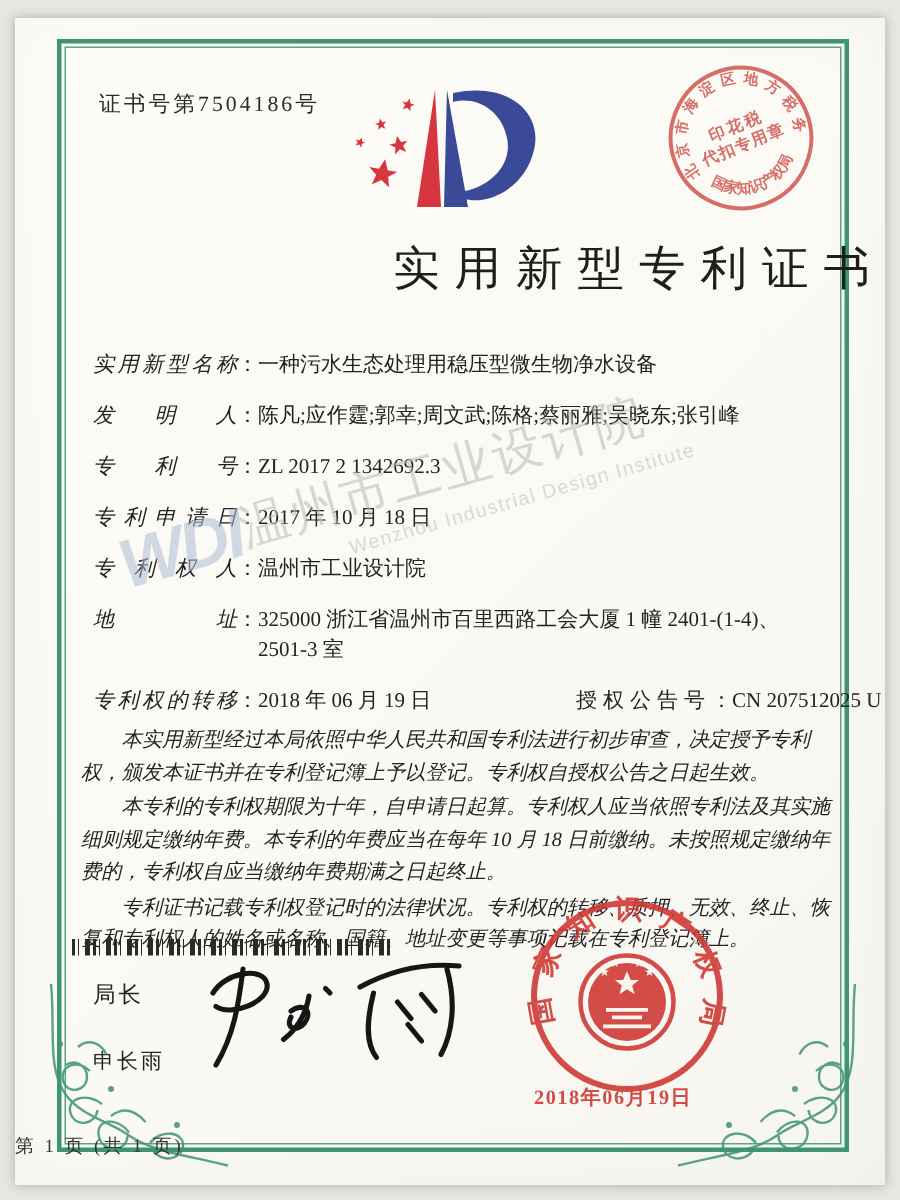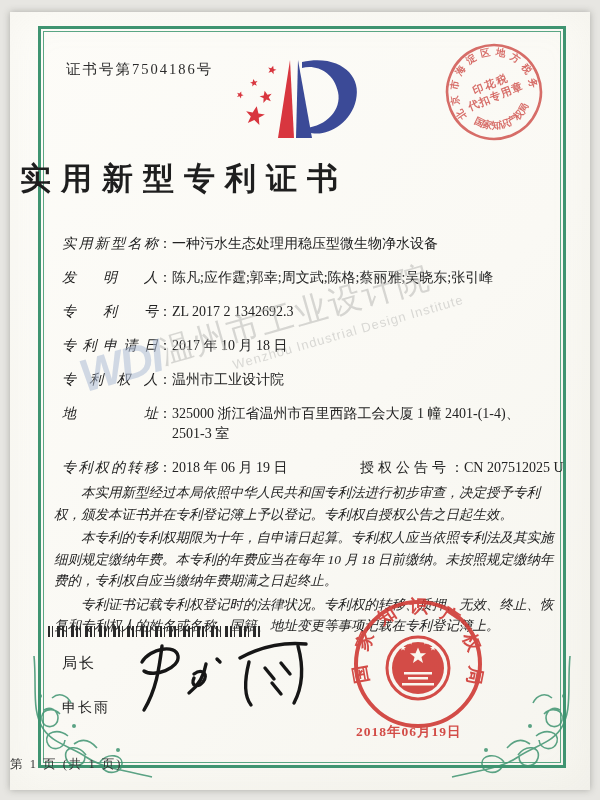--- a/index.html
+++ b/index.html
@@ -25,34 +25,34 @@
     position:absolute;left:56px;top:48px;
     font-size:14.5px;color:#2b2b2b;letter-spacing:2px;
   }
   .logo{position:absolute;left:218px;top:34px;}
   .tax-stamp{
     position:absolute;left:428px;top:24px;width:112px;height:112px;
     transform:rotate(-22deg);opacity:.88;
   }
   .title{
     position:absolute;left:0;top:146px;width:100%;
-    text-align:left;font-size:31px;font-weight:700;color:#1e1e1e;
+    text-align:right;font-size:31px;font-weight:400;color:#1e1e1e;
     letter-spacing:10px;text-indent:10px;
   }
   .fields{position:absolute;left:52px;top:222px;width:492px;font-size:14px;color:#222;}
   .field{margin-bottom:14px;line-height:20px;position:relative;}
   .flabel{
     display:inline-block;width:96px;vertical-align:top;
     text-align:justify;text-align-last:justify;font-style:italic;
   }
   .colon{display:inline-block;vertical-align:top;}
   .fvalue{display:inline-block;vertical-align:top;max-width:378px;}
   .grant-row{position:relative;height:20px;}
   .grant-right{position:absolute;left:298px;top:0;white-space:nowrap;}
-  .grant-right .flabel2{letter-spacing:4px;}
+  .grant-right .flabel2{letter-spacing:4px;margin-left:24px;}
   .paras{
     position:absolute;left:42px;top:468px;width:506px;
     font-size:13.5px;line-height:21.5px;color:#242424;
   }
   .paras p{margin:2px;text-indent:2em;font-style:italic;}
   .barcode{
     position:absolute;left:38px;top:614px;width:212px;height:11px;
     background:repeating-linear-gradient(90deg,
       #2a2a2a 0 2px,transparent 2px 4px,
       #2a2a2a 4px 5px,transparent 5px 9px,

